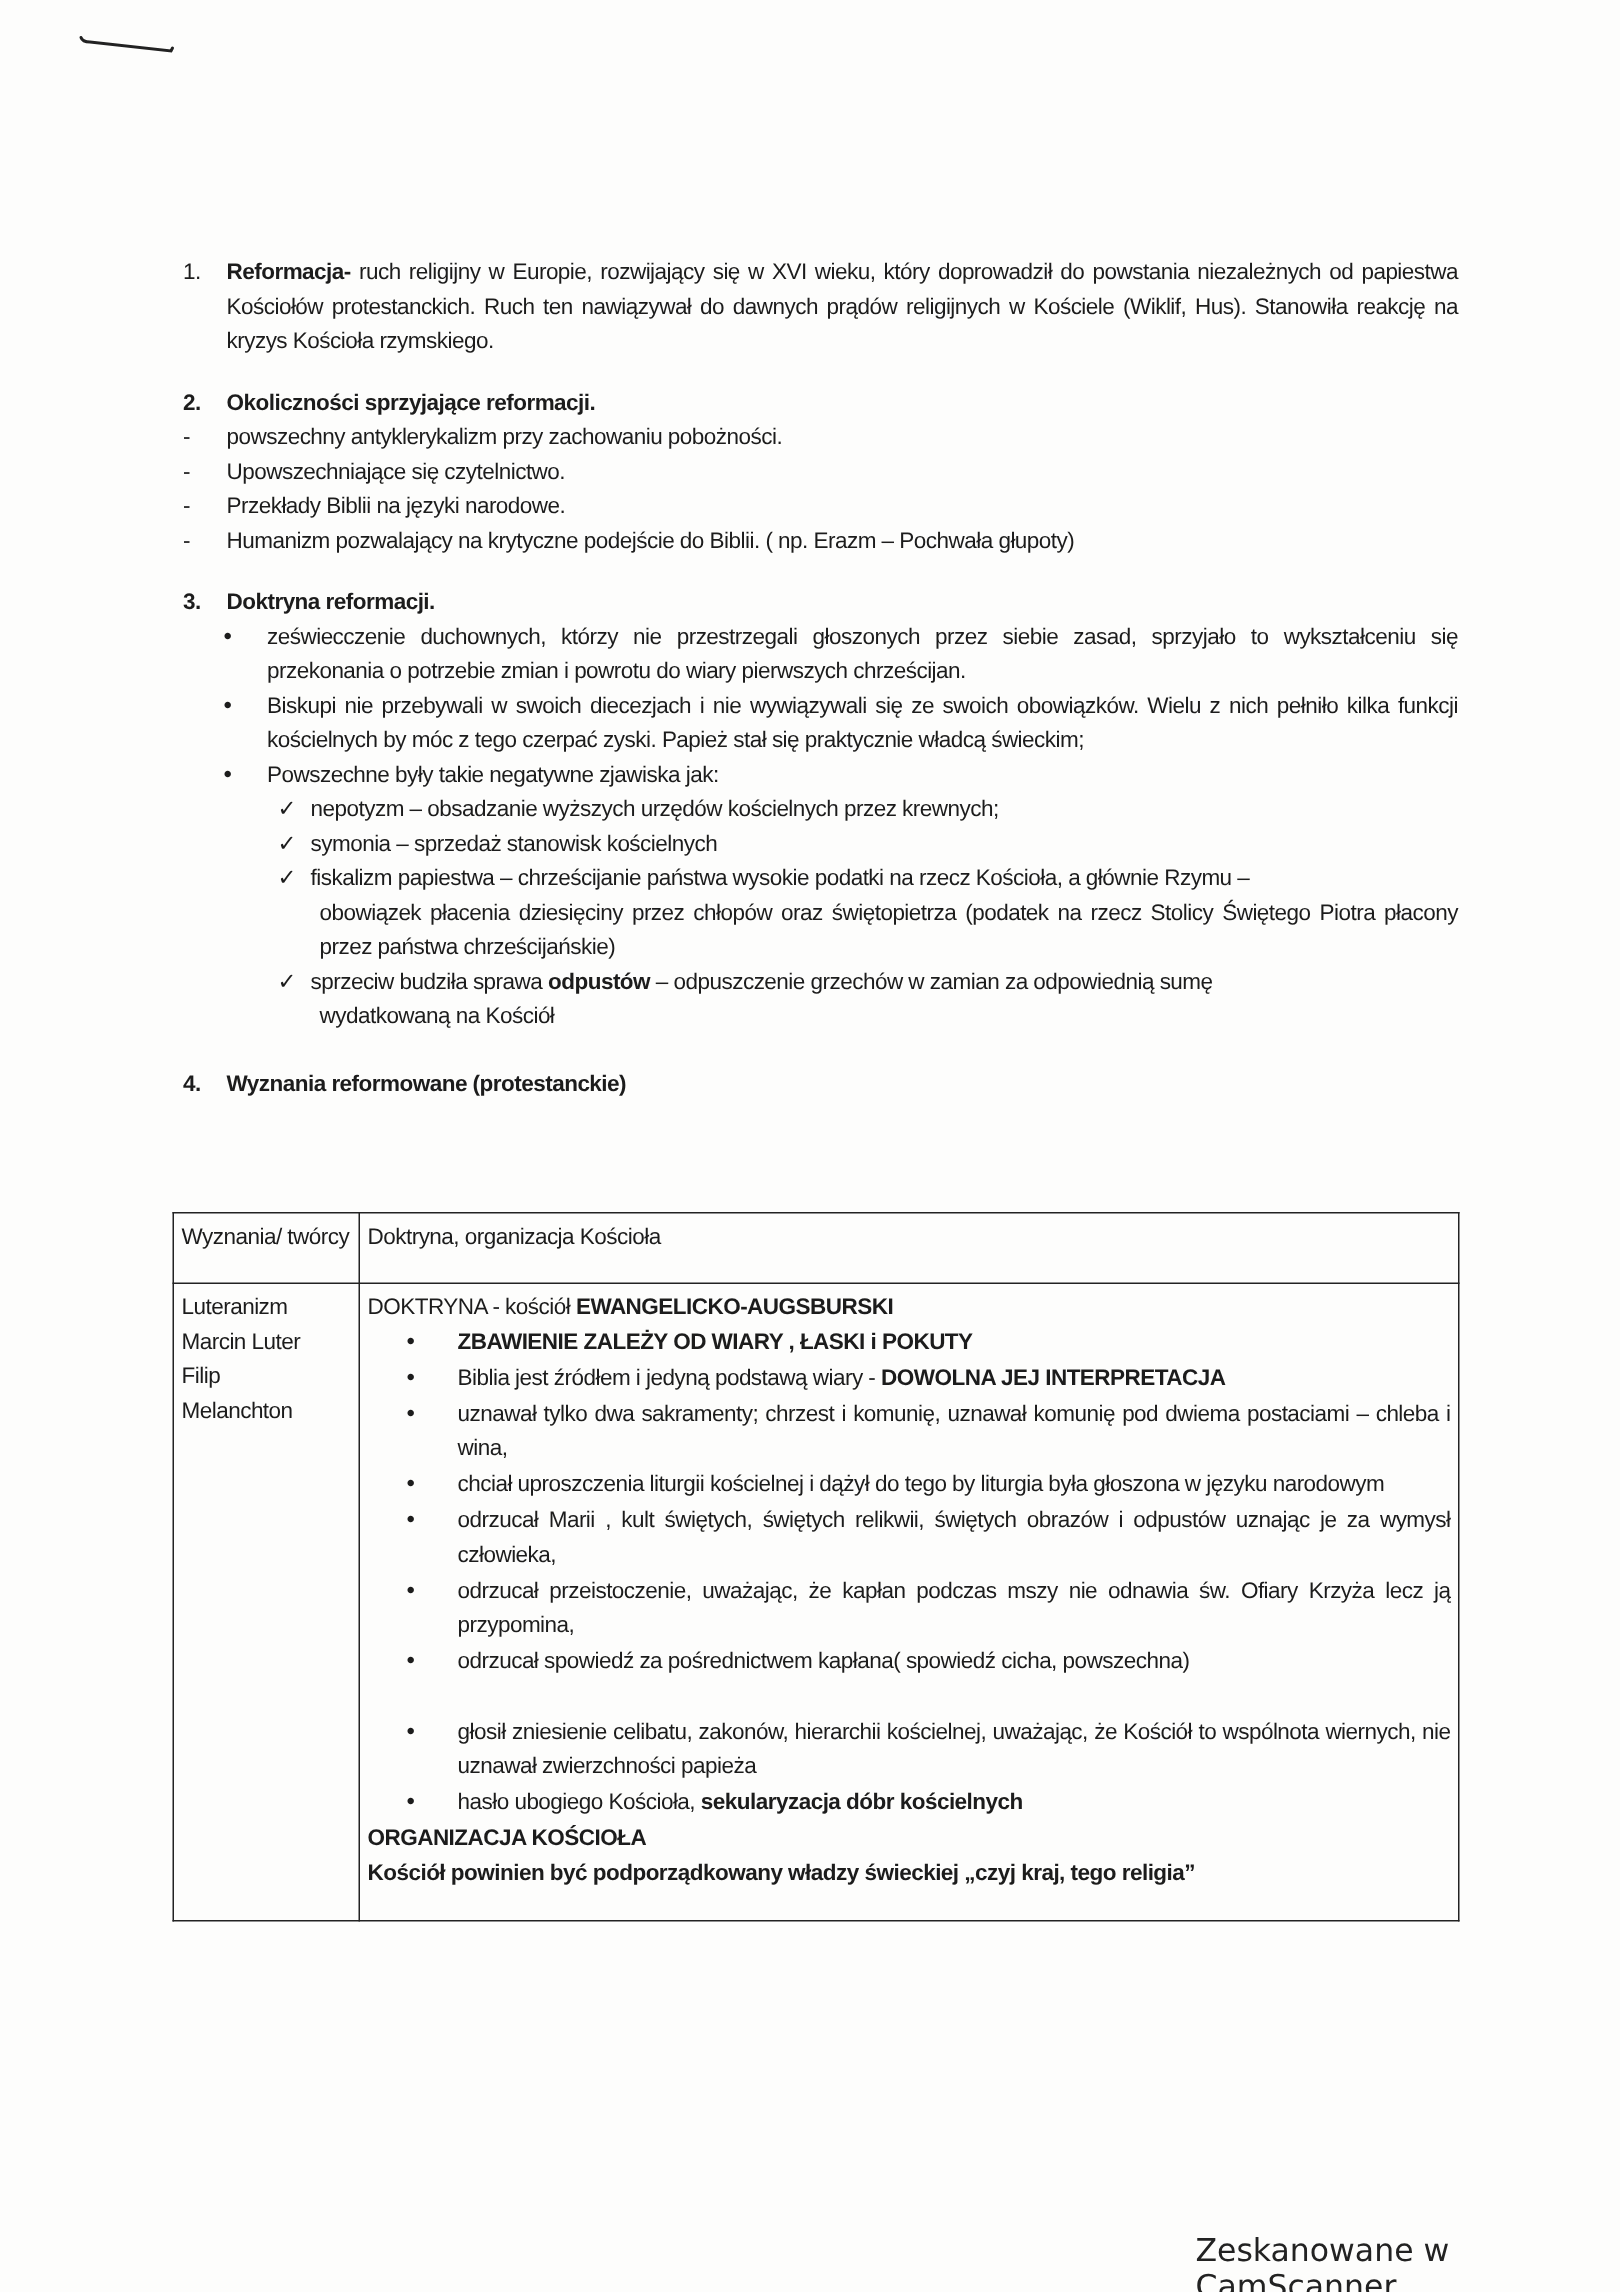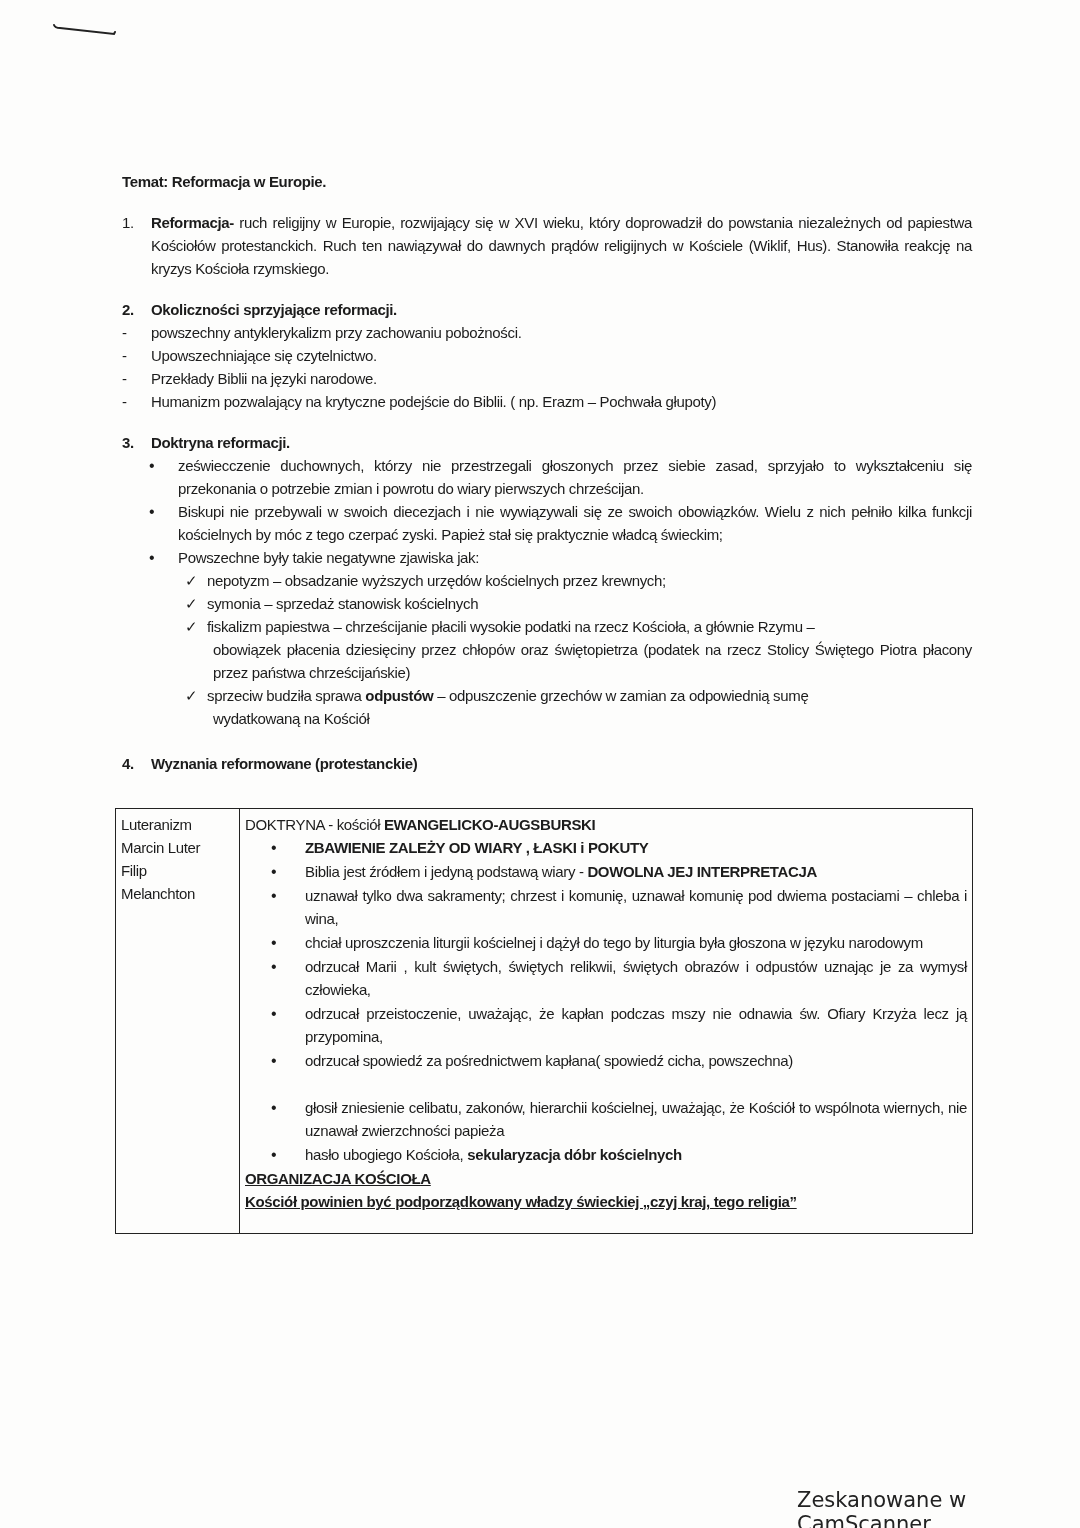--- a/index.html
+++ b/index.html
@@ -45,36 +45,35 @@
     font-size: 15px; line-height: 23px; letter-spacing: -0.35px;
     font-family: "Liberation Sans Narrow", "Liberation Sans", sans-serif;
   }
   table.wyz td { border: 1.6px solid #222; vertical-align: top; padding: 4px 5px 0 5px; }
   table.wyz td.col1 { width: 113px; }
   .cell-list { margin: 0; padding: 0 0 0 26px; list-style: none; }
   .cell-list li { display: flex; text-align: justify; margin-bottom: 1px; }
   .cell-list li .b { width: 34px; flex: 0 0 34px; font-size: 16px; }
   .cell-list li .c { flex: 1; }
   .gap { height: 22px; }
-  .org { font-weight: bold; padding-bottom: 20px; text-decoration: underline; }
+  .org { font-weight: bold; padding-bottom: 20px; }
   .footer {
     position: absolute; left: 797px; top: 1488px;
     font-family: "DejaVu Sans", sans-serif; font-size: 21px; color: #222;
     letter-spacing: 0;
   }
 </style>
 </head>
 <body>
 
 <svg class="mark" viewBox="0 0 66 14">
   <path d="M2 3 Q3 6 8 6 L62 12 L63 10" fill="none" stroke="#222" stroke-width="2" stroke-linecap="round"></path>
 </svg>
 
 <div class="page">
-  <div class="title">Temat: Reformacja w Europie.</div>
 
   <div class="sec">
     <div class="p1">
       <span class="num plain">1.</span>
       <span class="body"><b>Reformacja-</b><span> ruch religijny w Europie, rozwijający się w XVI wieku, który doprowadził do powstania niezależnych od papiestwa Kościołów protestanckich. Ruch ten nawiązywał do dawnych prądów religijnych w Kościele (Wiklif, Hus). Stanowiła reakcję na kryzys Kościoła rzymskiego.</span></span>
     </div>
   </div>
 
   <div class="sec">
     <div class="sec-head">
@@ -124,39 +123,43 @@
       <li>
           <span class="k">✓</span>
           <span class="c">nepotyzm – obsadzanie wyższych urzędów kościelnych przez krewnych;</span>
         </li>
       <li>
           <span class="k">✓</span>
           <span class="c">symonia – sprzedaż stanowisk kościelnych</span>
         </li>
       <li>
           <span class="k">✓</span>
-          <span class="c"><span>fiskalizm papiestwa – chrześcijanie płacili wysokie podatki na rzecz Kościoła, a głównie Rzymu –</span><div class="cont">obowiązek płacenia dziesięciny przez chłopów oraz świętopietrza (podatek na rzecz Stolicy Świętego Piotra płacony przez państwa chrześcijańskie)</div></span>
+          <span class="c"><span>fiskalizm papiestwa – chrześcijanie państwa wysokie podatki na rzecz Kościoła, a głównie Rzymu –</span><div class="cont">obowiązek płacenia dziesięciny przez chłopów oraz świętopietrza (podatek na rzecz Stolicy Świętego Piotra płacony przez państwa chrześcijańskie)</div></span>
         </li>
       <li>
           <span class="k">✓</span>
           <span class="c"><span>sprzeciw budziła sprawa </span><b>odpustów</b><span> – odpuszczenie grzechów w zamian za odpowiednią sumę</span><div class="cont">wydatkowaną na Kościół</div></span>
         </li>
     </ul>
   </div>
 
   <div class="sec" style="margin-top:22px">
     <div class="sec-head">
       <span class="num">4.</span>
       <span class="txt">Wyznania reformowane (protestanckie)</span>
     </div>
   </div>
 </div>
 
 <table class="wyz">
   <tbody>
+      <tr>
+    <td class="col1" style="height:42px">Wyznania/ twórcy</td>
+    <td>Doktryna, organizacja Kościoła</td>
+  </tr>
   <tr>
     <td class="col1">
       <div>Luteranizm</div>
       <div style="font-weight:normal">Marcin Luter</div>
       <div>Filip</div>
       <div>Melanchton</div>
     </td>
     <td>
       <div><span>DOKTRYNA - kościół </span><b>EWANGELICKO-AUGSBURSKI</b></div>
       <ul class="cell-list">

